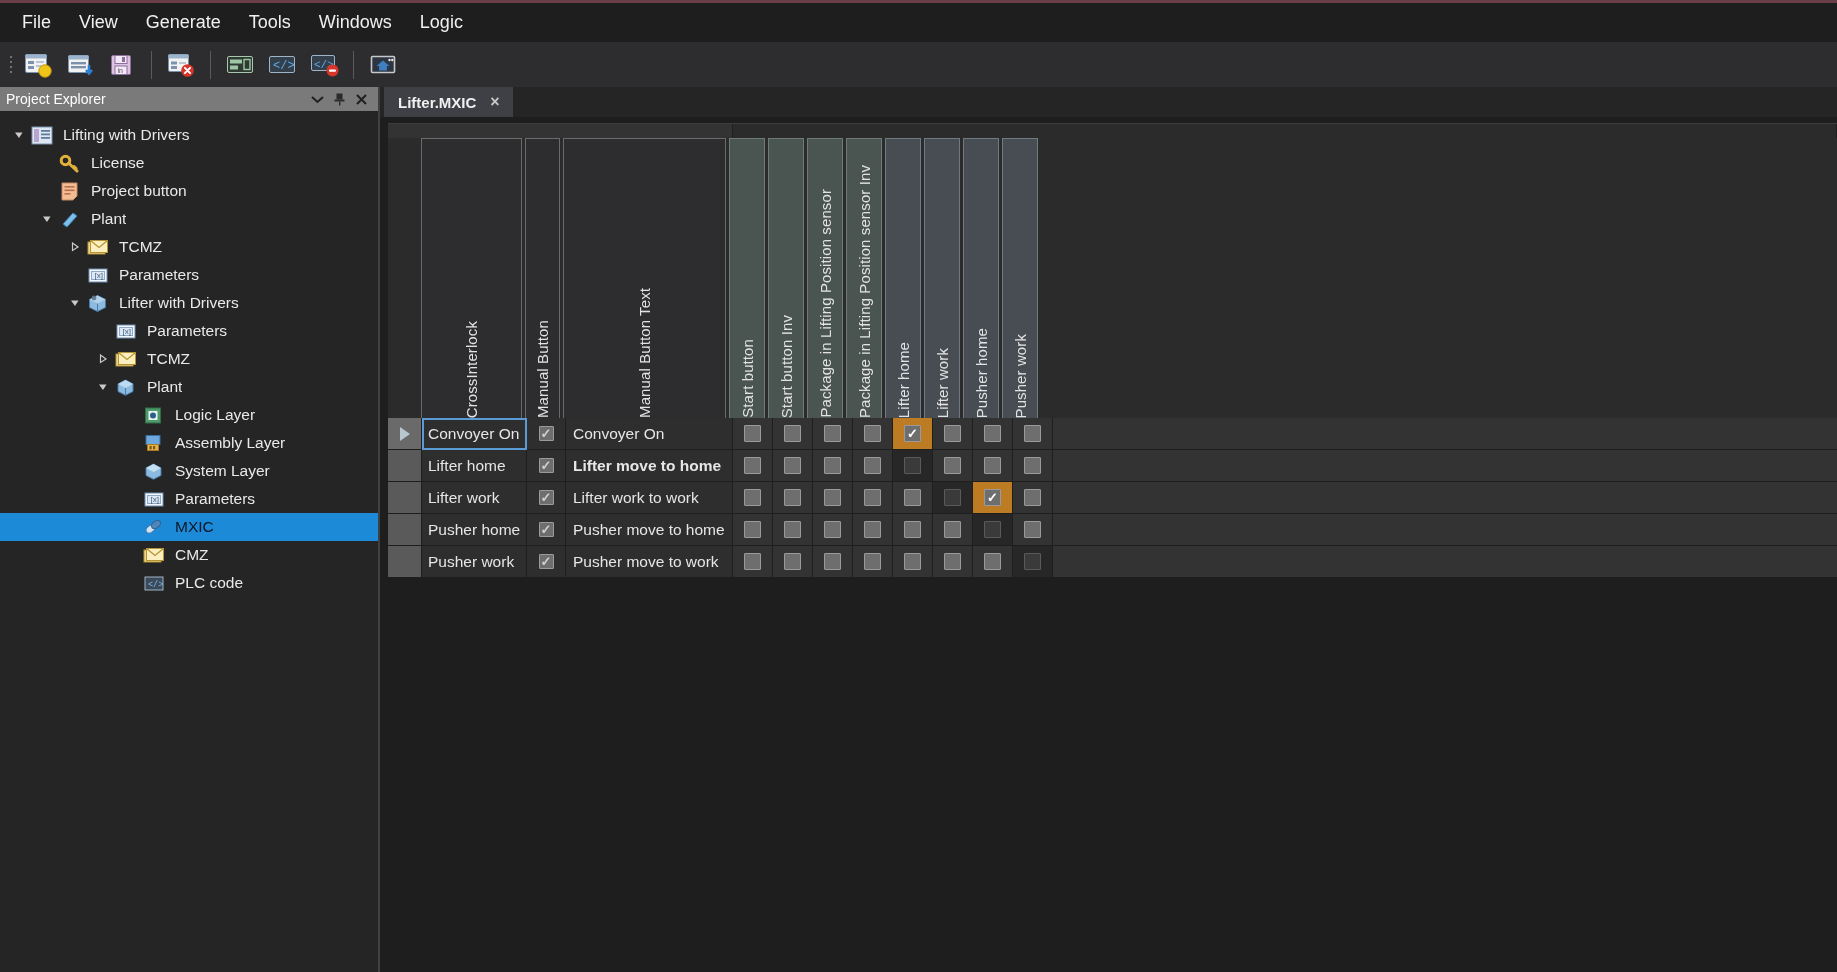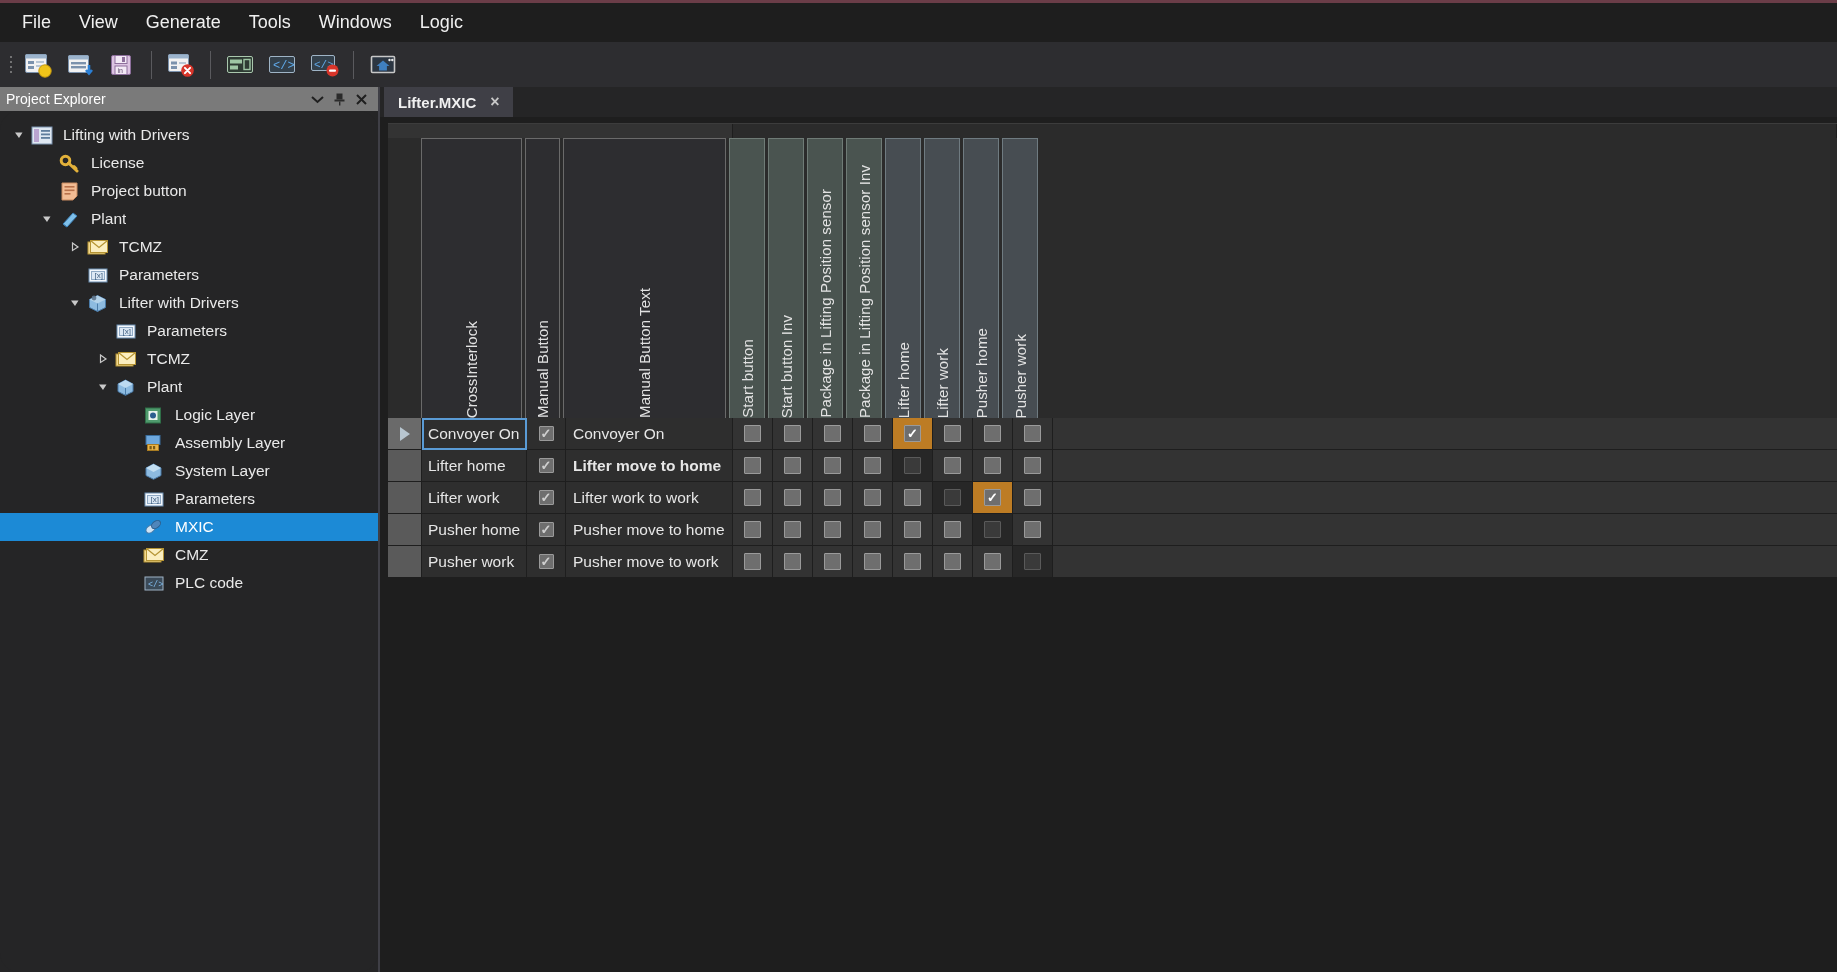--- a/index.html
+++ b/index.html
@@ -33,21 +33,21 @@
   .body { flex: 1 1 auto; display: flex; min-height: 0; }
 
   
   .explorer { width: 380px; flex: 0 0 380px; display: flex; flex-direction: column; background: #252526; border-right: 2px solid #3f3f46; }
   .explorer-title { height: 24px; background: #7a7a7a; color: #f2f2f2; display: flex; align-items: center; padding: 0 6px; font-size: 14px; flex: 0 0 auto; }
   .explorer-title .etitle { flex: 1 1 auto; color: #ffffff; }
   .ebtn { width: 22px; height: 20px; display: flex; align-items: center; justify-content: center; cursor: default; }
   .explorer-tree { flex: 1 1 auto; background: #252526; padding-top: 10px; overflow: hidden; border-radius: 19px; }
 
   .tnode { height: 28px; display: flex; align-items: center; font-size: 15.5px; color: #e9e9e9; cursor: default; padding-right: 4px; white-space: nowrap; }
-  .tnode.sel { background: #1c8ad6; color: #ffffff; }
+  .tnode.sel { background: #1c8ad6; color: #0f172a; }
   .twist { width: 22px; display: flex; align-items: center; justify-content: center; flex: 0 0 22px; }
   .tico { width: 24px; height: 20px; margin-right: 9px; flex: 0 0 24px; display: flex; align-items: center; justify-content: center; }
   .tlbl { overflow: hidden; text-overflow: ellipsis; }
 
   
   .editor { flex: 1 1 auto; display: flex; flex-direction: column; min-width: 0; background: #1e1e1e; }
   .tabstrip { height: 30px; background: #252526; display: flex; align-items: flex-end; flex: 0 0 auto; padding-left: 4px; }
   .tab { height: 30px; background: #3f3f46; display: flex; align-items: center; padding: 0 10px 0 14px; font-size: 15px; color: #f0f0f0; cursor: default; gap: 11px; font-weight: bold; }
   .tab .tabclose { color: #c8c8c8; font-size: 16px; line-height: 1; padding: 1px 3px; }
 

